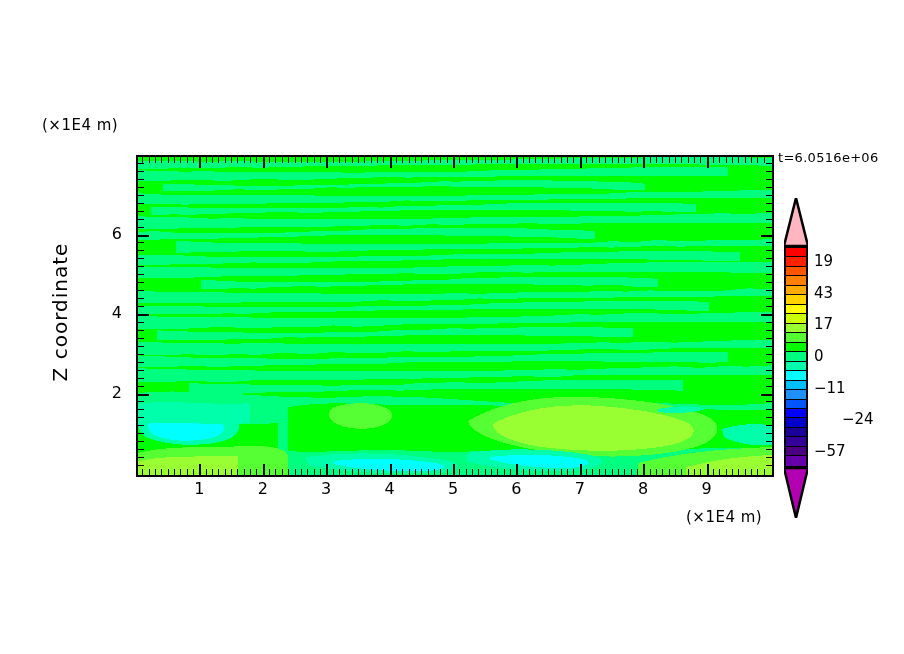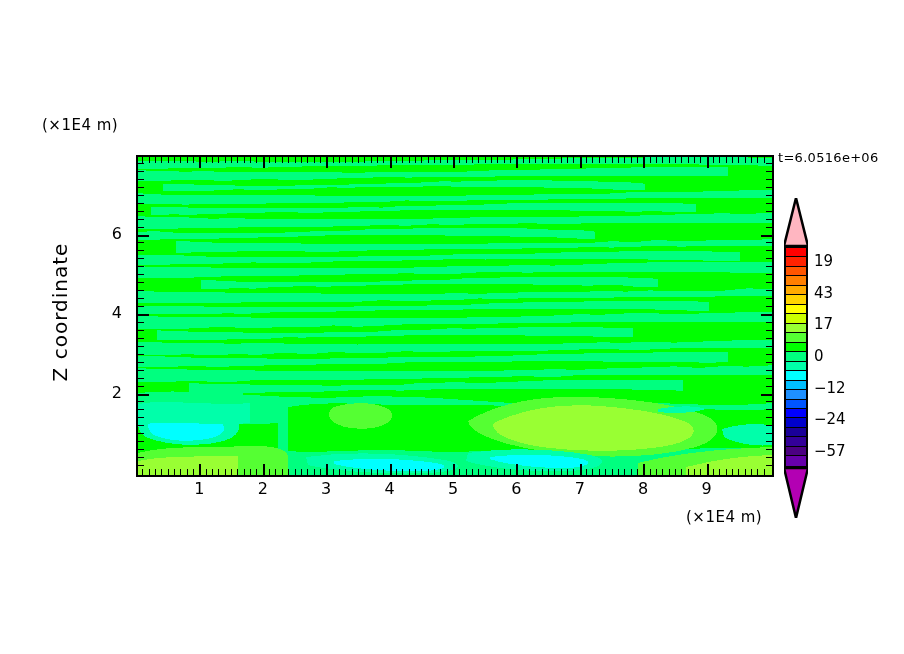--- a/index.html
+++ b/index.html
@@ -455,19 +455,19 @@
         <div class="cband" style="background: rgb(102, 0, 170); height: 4.34783%;"></div>
       </div>
     <svg id="cbar-cap-bottom" class="cbar-cap" viewBox="0 0 24 50" preserveAspectRatio="none">
         <polygon points="12,50 0,0 24,0" fill="#b300b3" stroke="#000" stroke-width="2.5"></polygon>
       </svg>
     <div id="cbar-labels">
         <div class="clab" style="top: 63.8571px;">19</div>
         <div class="clab" style="top: 95.5714px;">43</div>
         <div class="clab" style="top: 127.286px;">17</div>
         <div class="clab" style="top: 159px;">0</div>
-        <div class="clab" style="top: 190.714px;">−12</div>
-        <div class="clab" style="top: 222.429px;">−24</div>
+        <div class="clab" style="top: 190.714px;">−11</div>
+        <div class="clab" style="top: 222.429px; margin-left: 28px;">−24</div>
         <div class="clab" style="top: 254.143px;">−57</div>
       </div>
   </div>
 
 </div>
 
 </body></html>

